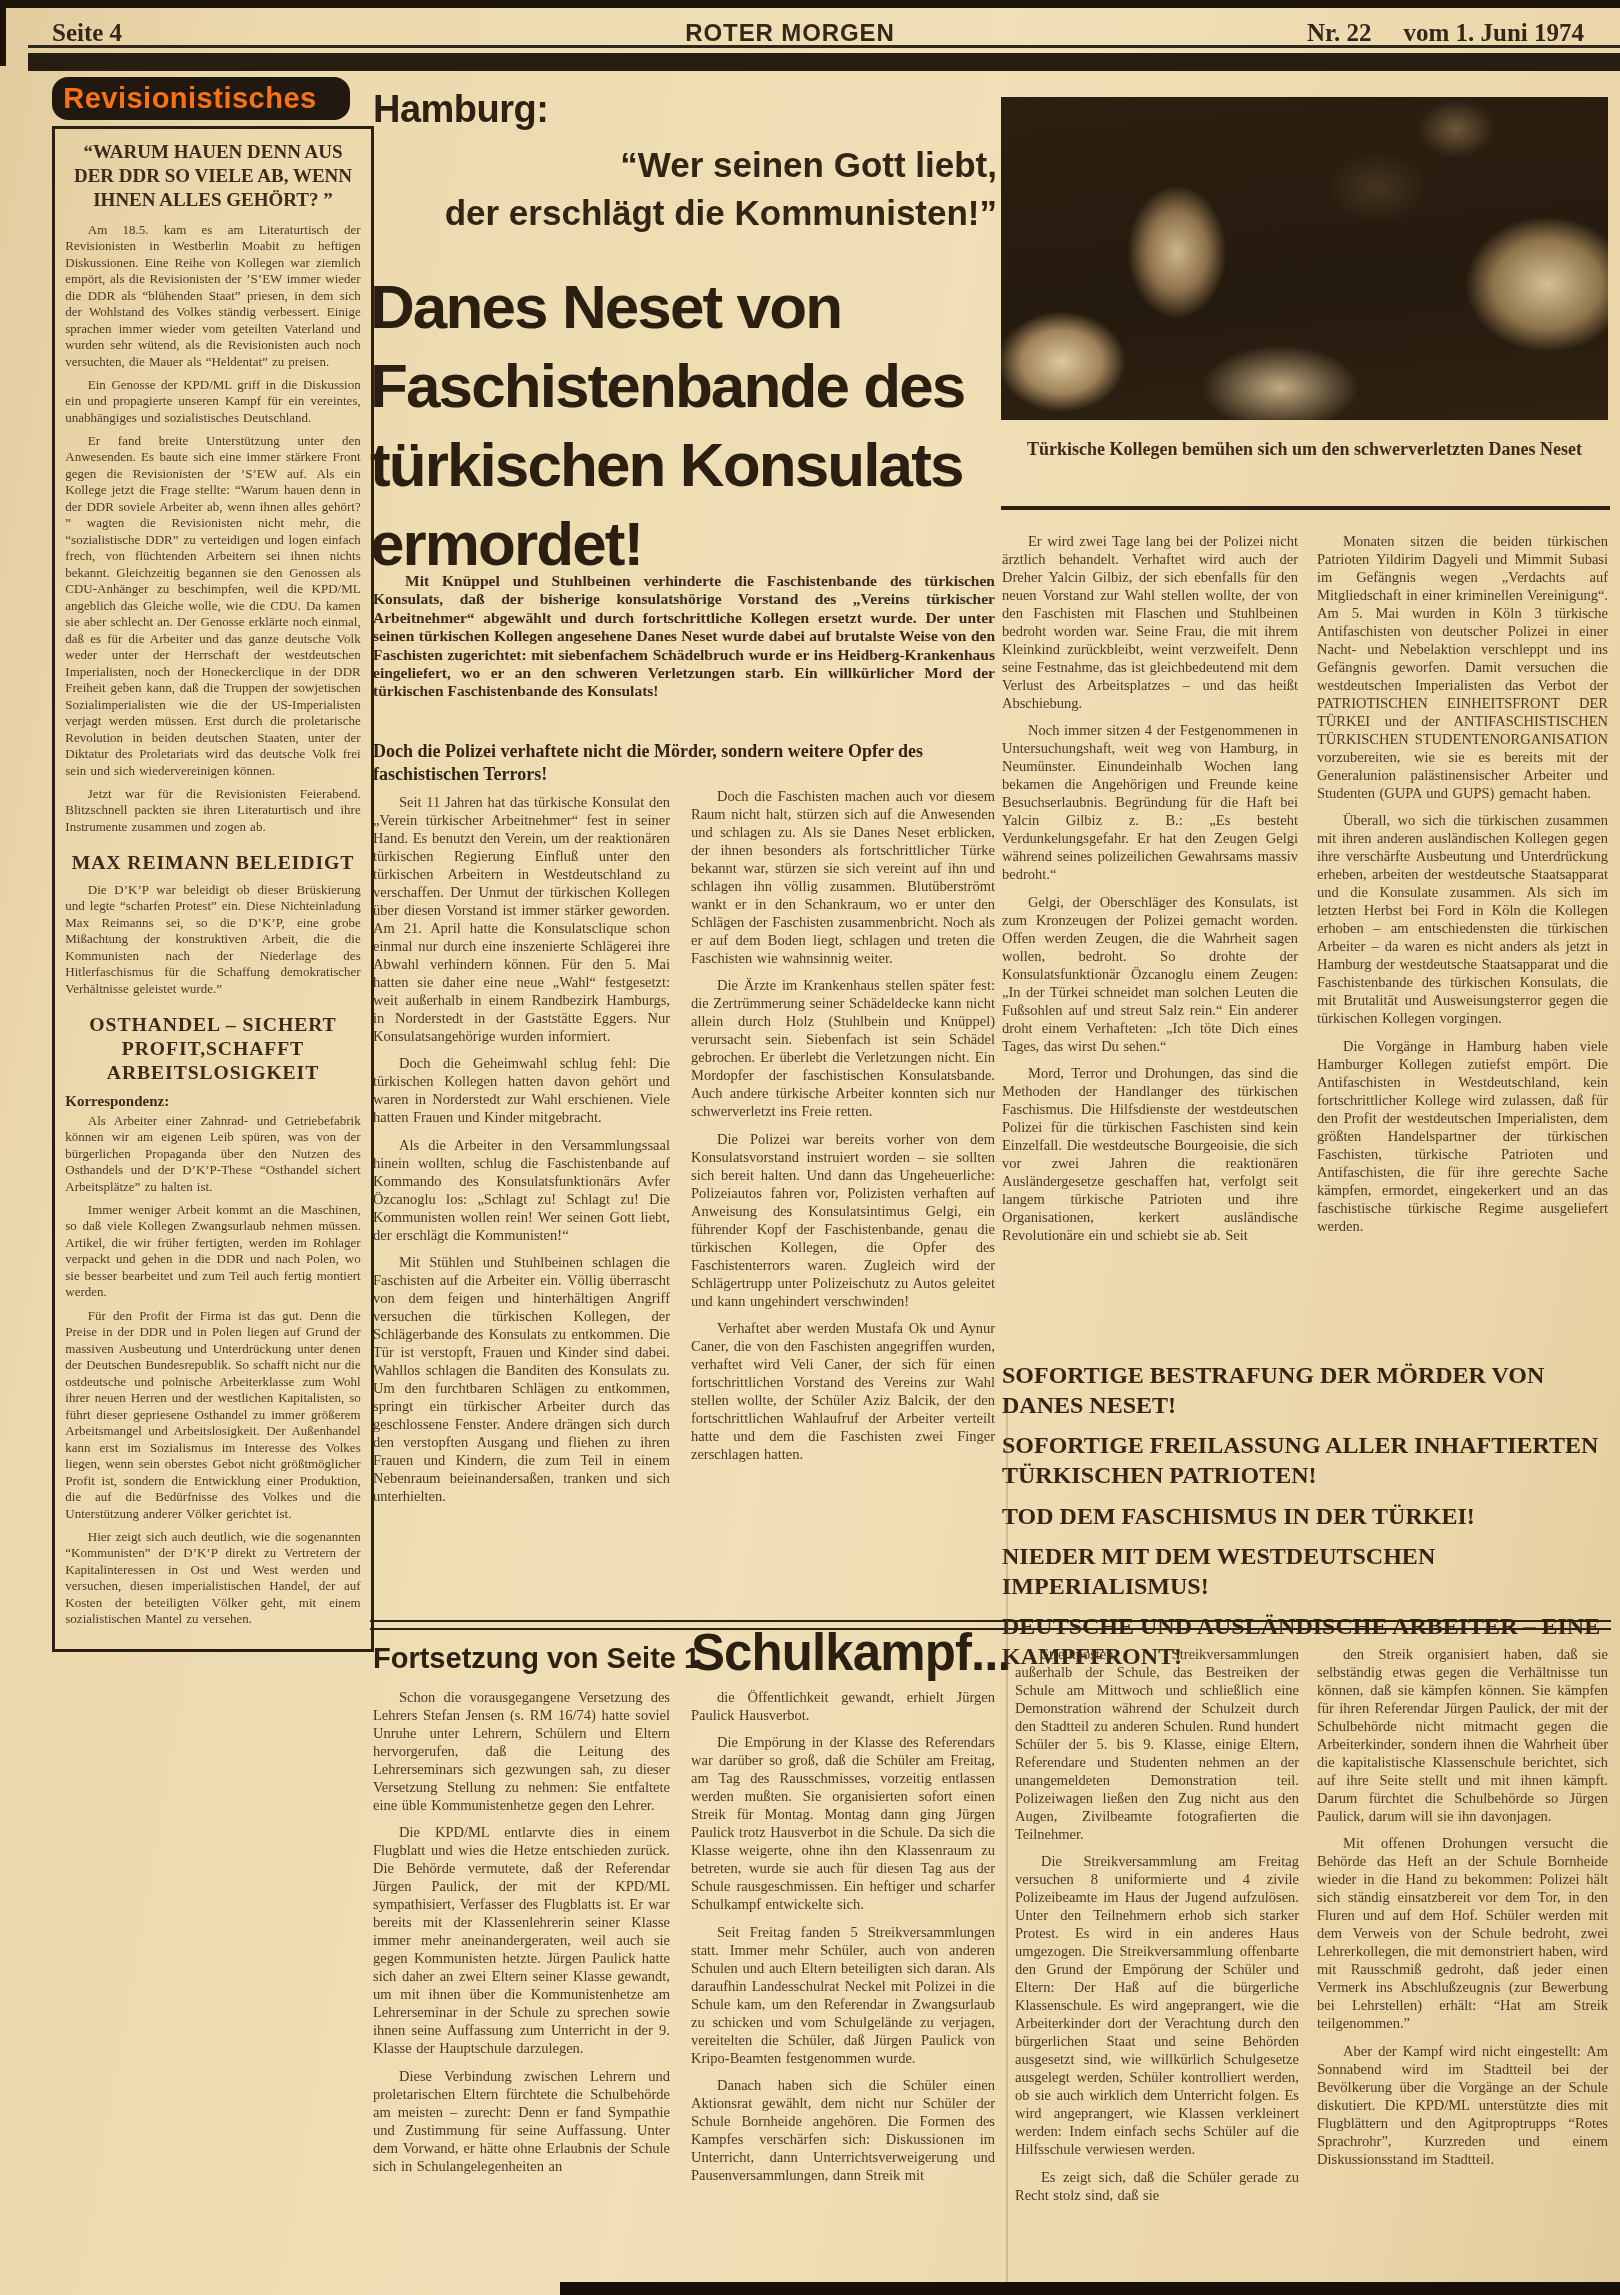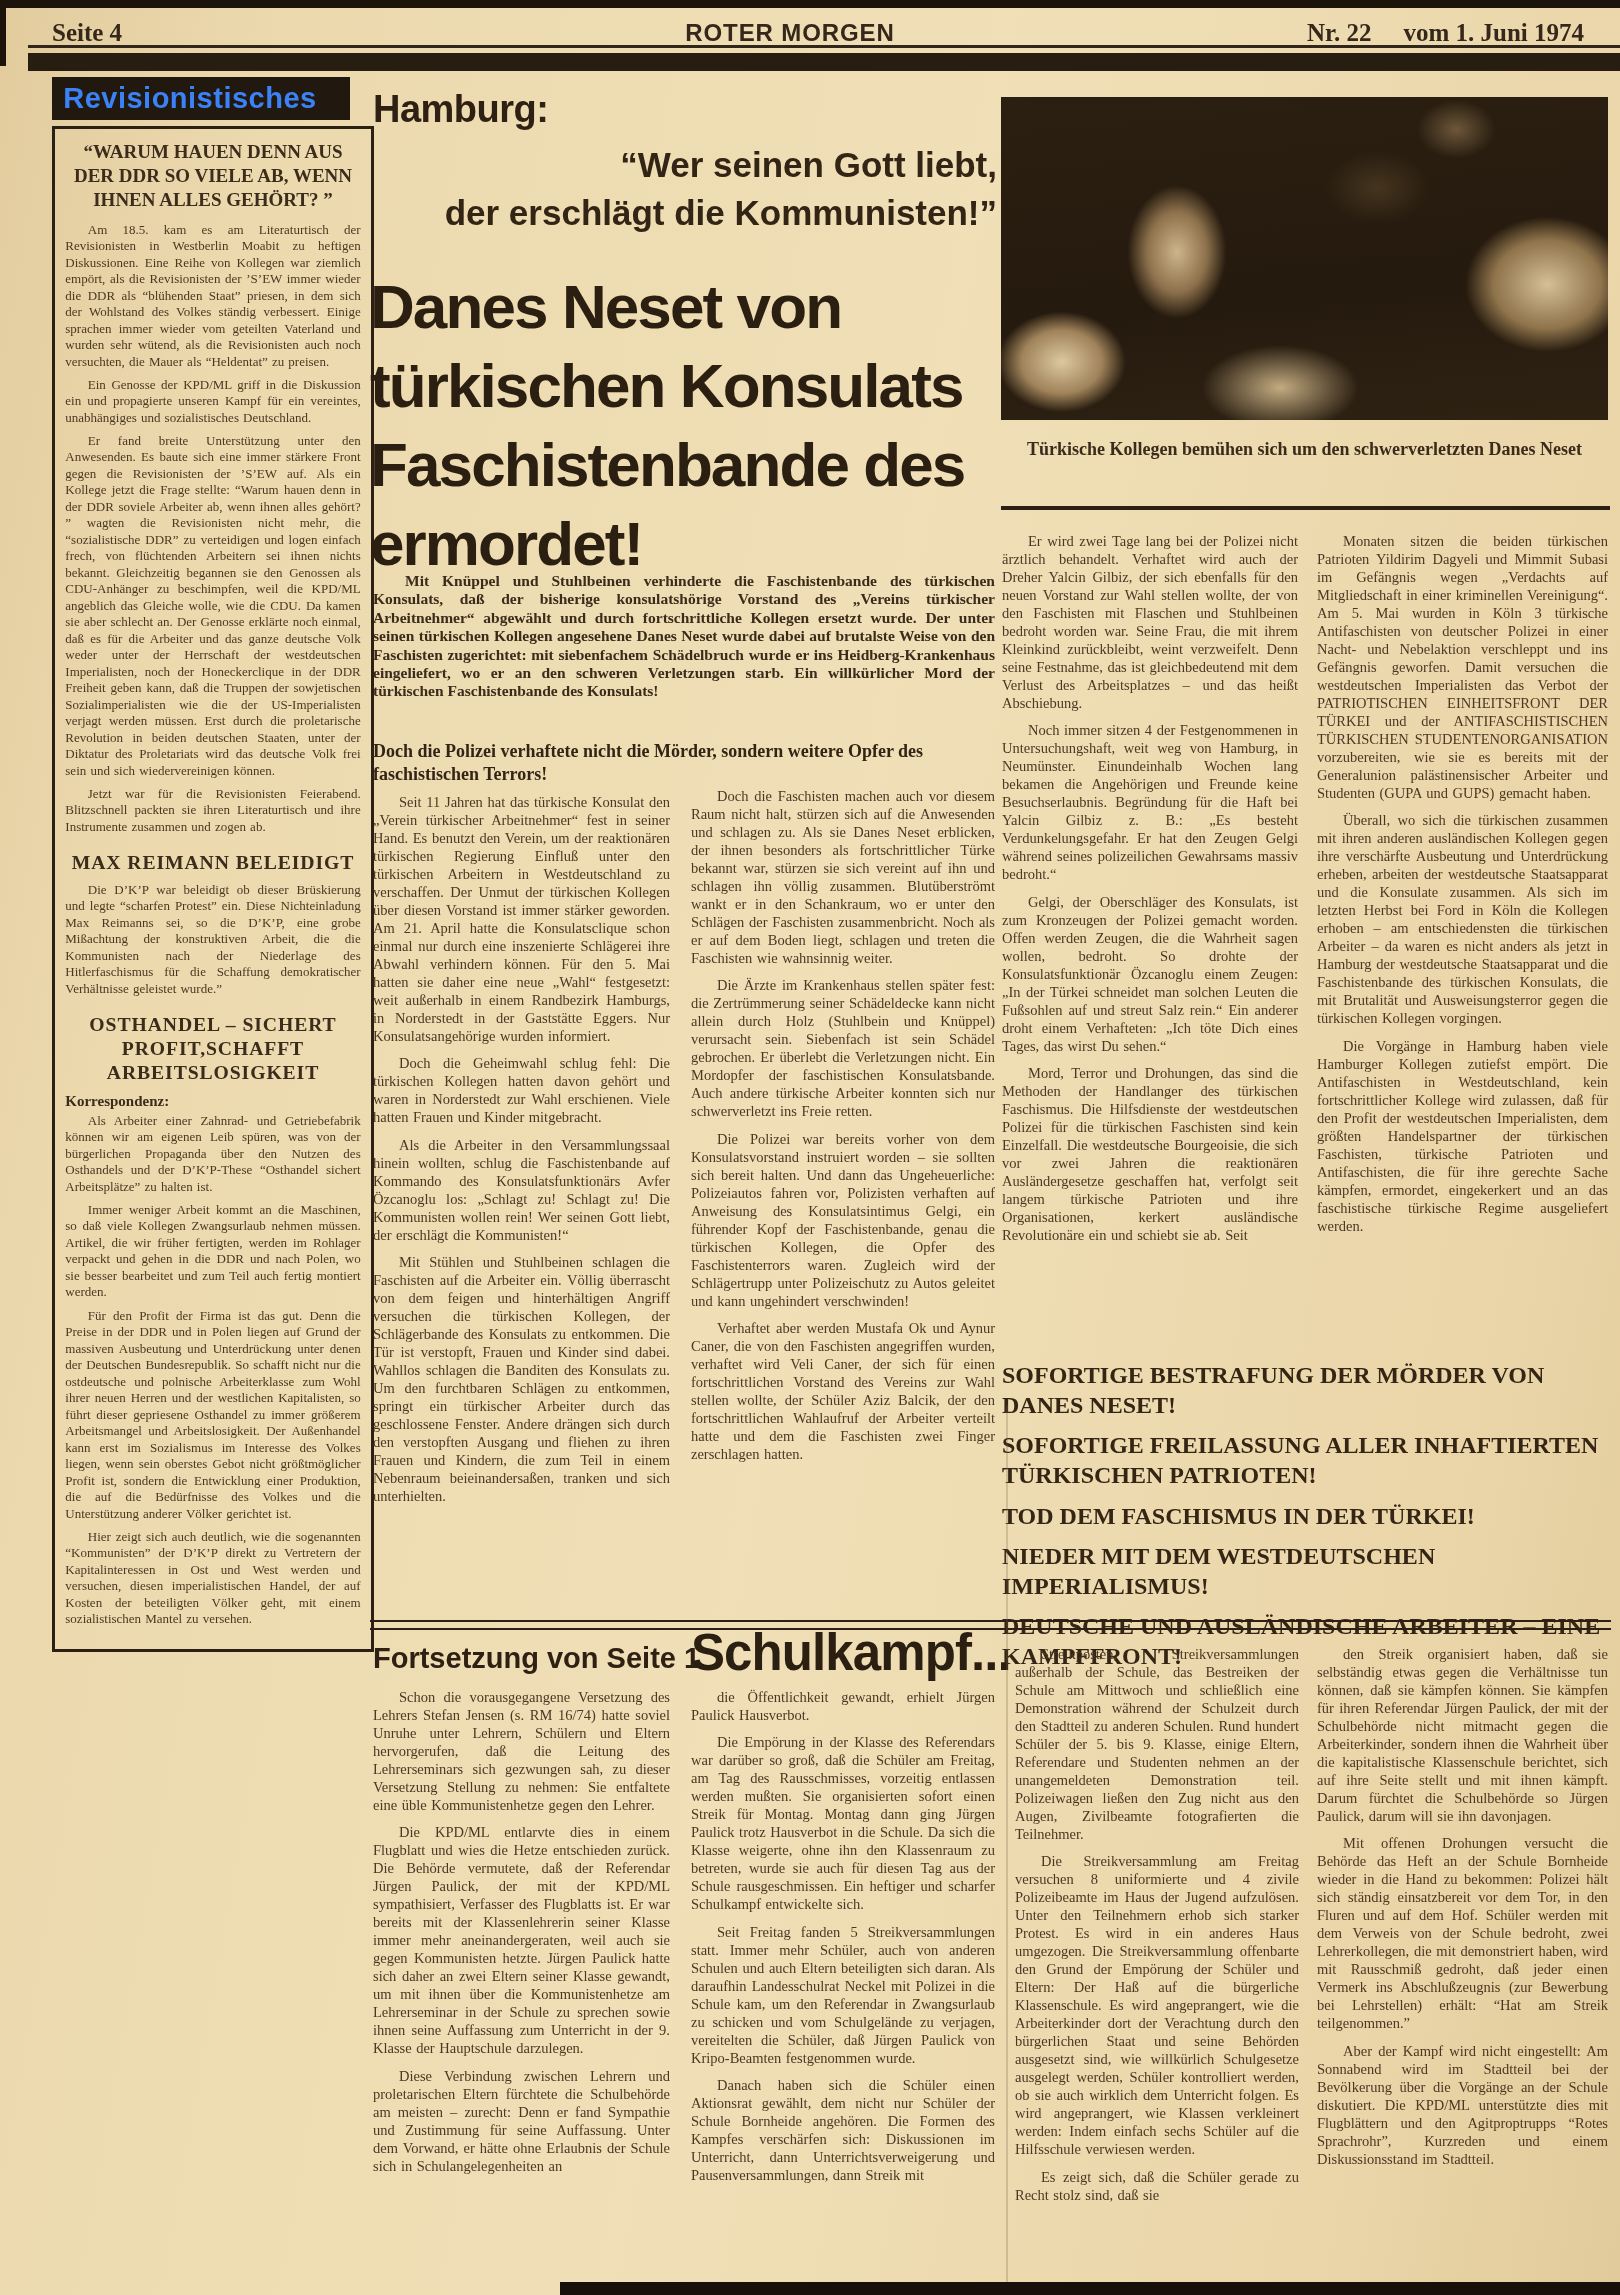--- a/index.html
+++ b/index.html
@@ -14,22 +14,22 @@
   .top-strip{left:0;top:0;width:1621px;height:8.4px;background:#1c140b;}
   .left-sliver{left:0;top:0;width:5.6px;height:66px;background:#1c140b;}
   .bottom-bar{left:560px;top:2282px;width:1061px;height:13px;background:#17100a;}
   
   .mh-page{left:52px;top:19px;font:bold 25px/28px "Liberation Serif",serif;color:#35271a;}
   .mh-title{left:0;top:19px;width:1580px;text-align:center;font:bold 24px/28px "Liberation Sans",sans-serif;letter-spacing:0.9px;color:#35271a;}
   .mh-right{right:37px;top:19px;font:bold 25px/28px "Liberation Serif",serif;color:#35271a;display:flex;gap:32px;}
   .rule-thin{left:28px;top:45px;width:1593px;height:2.8px;background:#31261a;}
   .rule-thick{left:28px;top:53px;width:1593px;height:18px;background:#271d11;}
   
-  .section-label{left:52px;top:77px;width:298px;height:43px;box-sizing:border-box;background:#211910;color:#3b82f6;
-    font:bold 29px/43px "Liberation Sans",sans-serif;padding-left:11.2px;letter-spacing:0.5px;}
+  .section-label{left:52px;top:77px;width:298px;height:43px;box-sizing:border-box;background:#211910;color:#f97316;
+    font:bold 29px/43px "Liberation Sans",sans-serif;padding-left:11.2px;letter-spacing:0.5px;border-radius:16px;}
   .left-box{left:52px;top:126px;width:322px;box-sizing:border-box;border:3.7px solid #2b2013;padding:9.4px 10.3px 15px;}
   .left-box h2{font:bold 19px/24px "Liberation Serif",serif;text-align:center;color:#3c2c1c;margin:1.9px 3.7px 9.4px;}
   .left-box h3{font:bold 19.7px/24px "Liberation Serif",serif;text-align:center;letter-spacing:0.9px;color:#3c2c1c;margin:15px 0 7.5px;}
   .left-box .korr{font:bold 15px/19px "Liberation Serif",serif;color:#3c2c1c;margin:0 0 1.9px;}
   .left-box [data-bind-list] p{font:13px/16.5px "Liberation Serif",serif;text-align:justify;text-indent:22.5px;margin:0 0 6.6px;word-spacing:0.9px;}
   
   .kicker{left:373px;top:88px;font:bold 38px/43px "Liberation Sans",sans-serif;letter-spacing:-0.5px;color:#2e2113;}
   .subhead{left:373px;top:141px;width:624px;font:bold 35px/48px "Liberation Sans",sans-serif;color:#332515;}
   .subhead .s1{text-align:left;}
   .subhead .s2,.subhead .s3{text-align:right;}
@@ -110,22 +110,22 @@
       </div>
   </div>
 
   <div class="abs kicker" data-bind="main.kicker">Hamburg:</div>
   <div class="abs subhead">
     <div class="s2" data-bind="main.subheads.1">“Wer seinen Gott liebt,</div>
     <div class="s3" data-bind="main.subheads.2">der erschlägt die Kommunisten!”</div>
   </div>
   <div class="abs headline" data-bind-list="main.headline_lines">
       <p>Danes Neset von</p>
+      <p>Faschistenbande des</p>
       <p>türkischen Konsulats</p>
-      <p>Faschistenbande des</p>
       <p>ermordet!</p>
     </div>
 
   <div class="abs photo"></div>
   <div class="abs caption" data-bind="main.photo_caption">Türkische Kollegen bemühen sich um den schwerverletzten Danes Neset</div>
   <div class="abs caption-rule"></div>
 
   <div class="abs intro" data-bind="main.intro">Mit Knüppel und Stuhlbeinen verhinderte die Faschistenbande des türkischen Konsulats, daß der bisherige konsulatshörige Vorstand des „Vereins türkischer Arbeitnehmer“ abgewählt und durch fortschrittliche Kollegen ersetzt wurde. Der unter seinen türkischen Kollegen angesehene Danes Neset wurde dabei auf brutalste Weise von den Faschisten zugerichtet: mit siebenfachem Schädelbruch wurde er ins Heidberg-Krankenhaus eingeliefert, wo er an den schweren Verletzungen starb. Ein willkürlicher Mord der türkischen Faschistenbande des Konsulats!</div>
   <div class="abs lead" data-bind="main.lead">Doch die Polizei verhaftete nicht die Mörder, sondern weitere Opfer des faschistischen Terrors!</div>
   <div class="abs bodycol col-a" data-bind-list="main.col_a">

